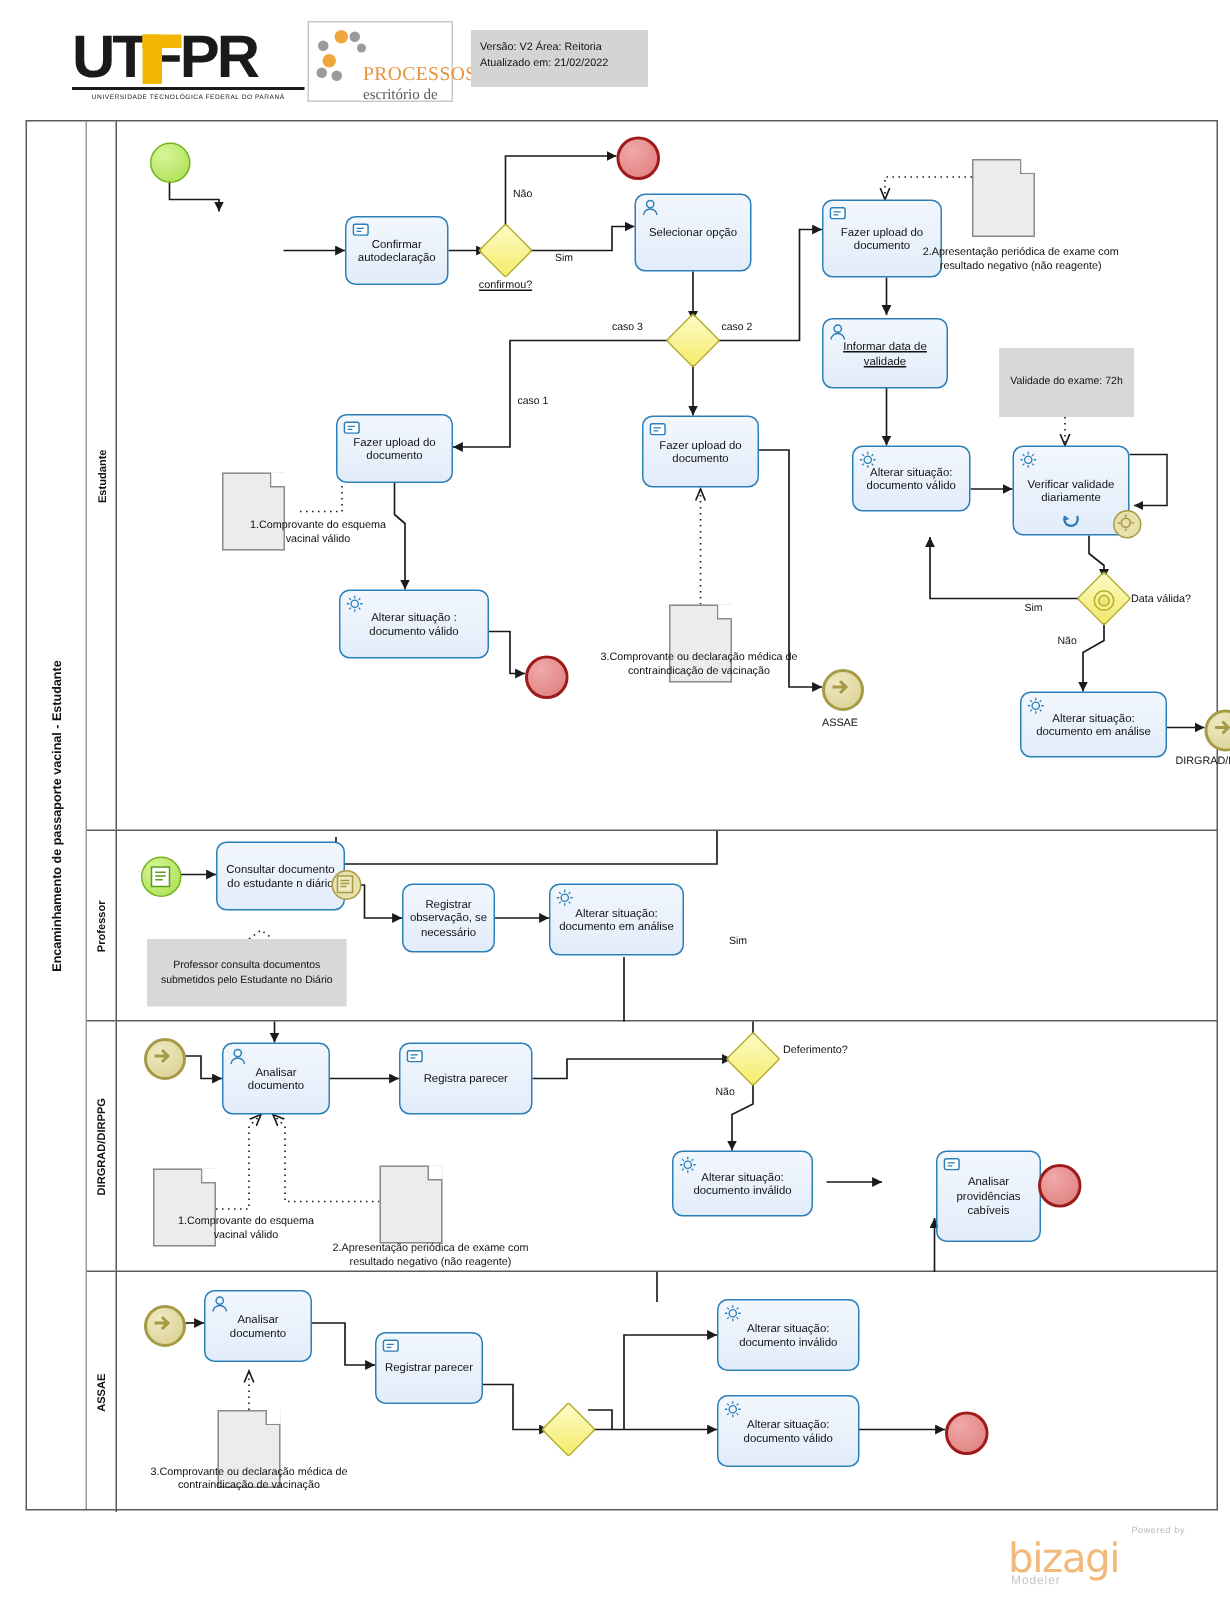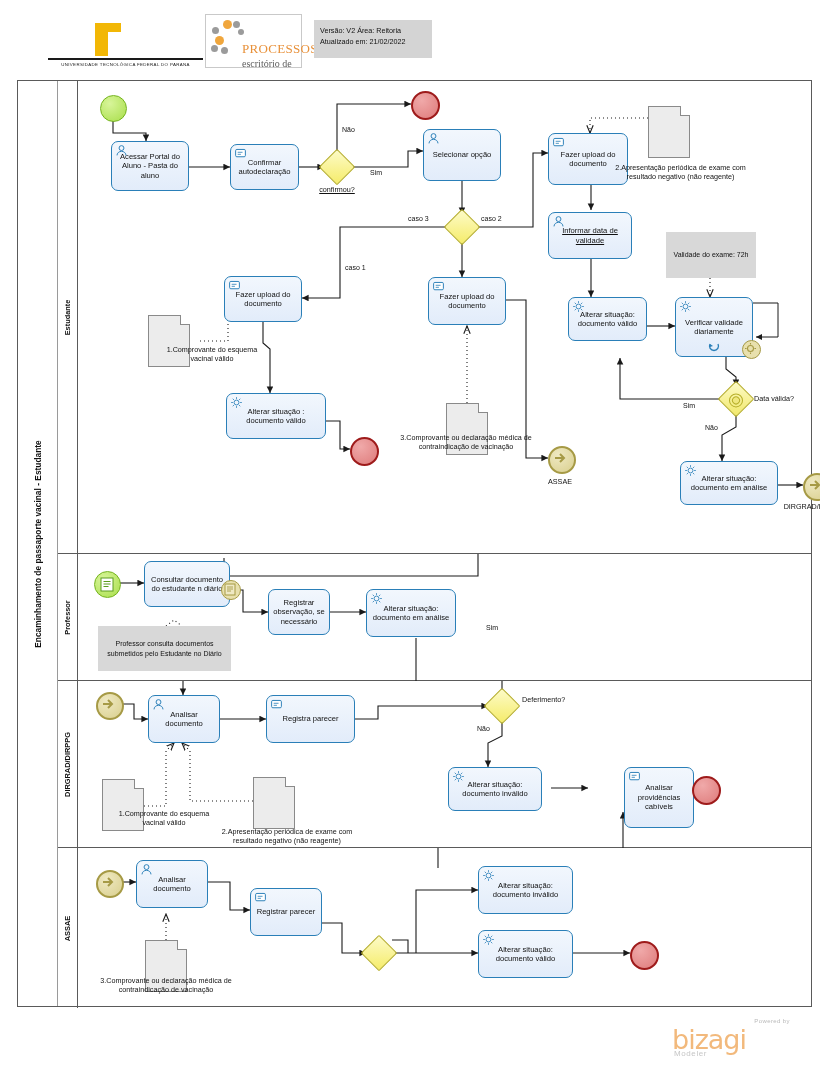--- a/index.html
+++ b/index.html
@@ -67,20 +67,21 @@
   #bizagi .pw{position:absolute;right:2px;top:0;font-size:6px;color:#b9b9b9;letter-spacing:.4px;}
   #bizagi .bz{position:absolute;left:0;top:8px;font-size:27px;color:#f2b97c;font-family:"DejaVu Sans",sans-serif;letter-spacing:-1px;line-height:27px;}
   #bizagi .md{position:absolute;left:2px;top:31px;font-size:8px;color:#c6c6c6;letter-spacing:.6px;}
 </style>
 </head>
 <body>
 
 <div id="header">
 
   <div id="utfpr-logo">
+    <div class="u-letters">UTFPR</div>
     <div class="ybar"></div>
     <div class="ybar2"></div>
     <div class="tagline">UNIVERSIDADE TECNOLÓGICA FEDERAL DO PARANÁ</div>
   </div>
 
   <div id="ep-logo">
     <div class="dots">
       <span class="d" style="left:12px;top:0;width:9px;height:9px;background:#f0a63c;"></span>
       <span class="d" style="left:22px;top:1px;width:7px;height:7px;background:#9b9b9b;"></span>
       <span class="d" style="left:1px;top:7px;width:7px;height:7px;background:#9b9b9b;"></span>
@@ -181,27 +182,20 @@
         <svg width="20" height="20" style="position:absolute;left:0;top:0;">
           <path d="M5,10 L13,10 M10,6 L14,10 L10,14" stroke="#a69a45" stroke-width="2" fill="none"></path>
         </svg>
       </div>
       <div class="ev-link" style="left:725px;top:392px;width:24px;height:24px;">
         <svg width="20" height="20" style="position:absolute;left:0;top:0;">
           <path d="M5,10 L13,10 M10,6 L14,10 L10,14" stroke="#a69a45" stroke-width="2" fill="none"></path>
         </svg>
       </div>
 
-      <div class="task" style="left:33px;top:60px;width:78px;height:50px;">
-        <svg class="tico" viewBox="0 0 16 16">
-            <circle cx="8" cy="5" r="3" fill="none" stroke="#2a7fb8" stroke-width="1.2"></circle>
-            <path d="M2.5 14 a5.5 5 0 0 1 11 0" fill="none" stroke="#2a7fb8" stroke-width="1.2"></path>
-          </svg>
-        <span class="tlabel">Acessar Portal do Aluno - Pasta do aluno</span>
-      </div>
 
       <div class="task" style="left:152px;top:63px;width:69px;height:46px;">
         <svg class="tico" viewBox="0 0 16 16">
             <rect x="2" y="3" width="12" height="9" rx="1.5" fill="#fff" stroke="#2a7fb8" stroke-width="1.2"></rect>
             <path d="M4.5 6.5h6M4.5 9h4" stroke="#2a7fb8" stroke-width="1"></path>
           </svg>
         <span class="tlabel">Confirmar autodeclaração</span>
       </div>
 
       <div class="task" style="left:345px;top:48px;width:78px;height:52px;">

